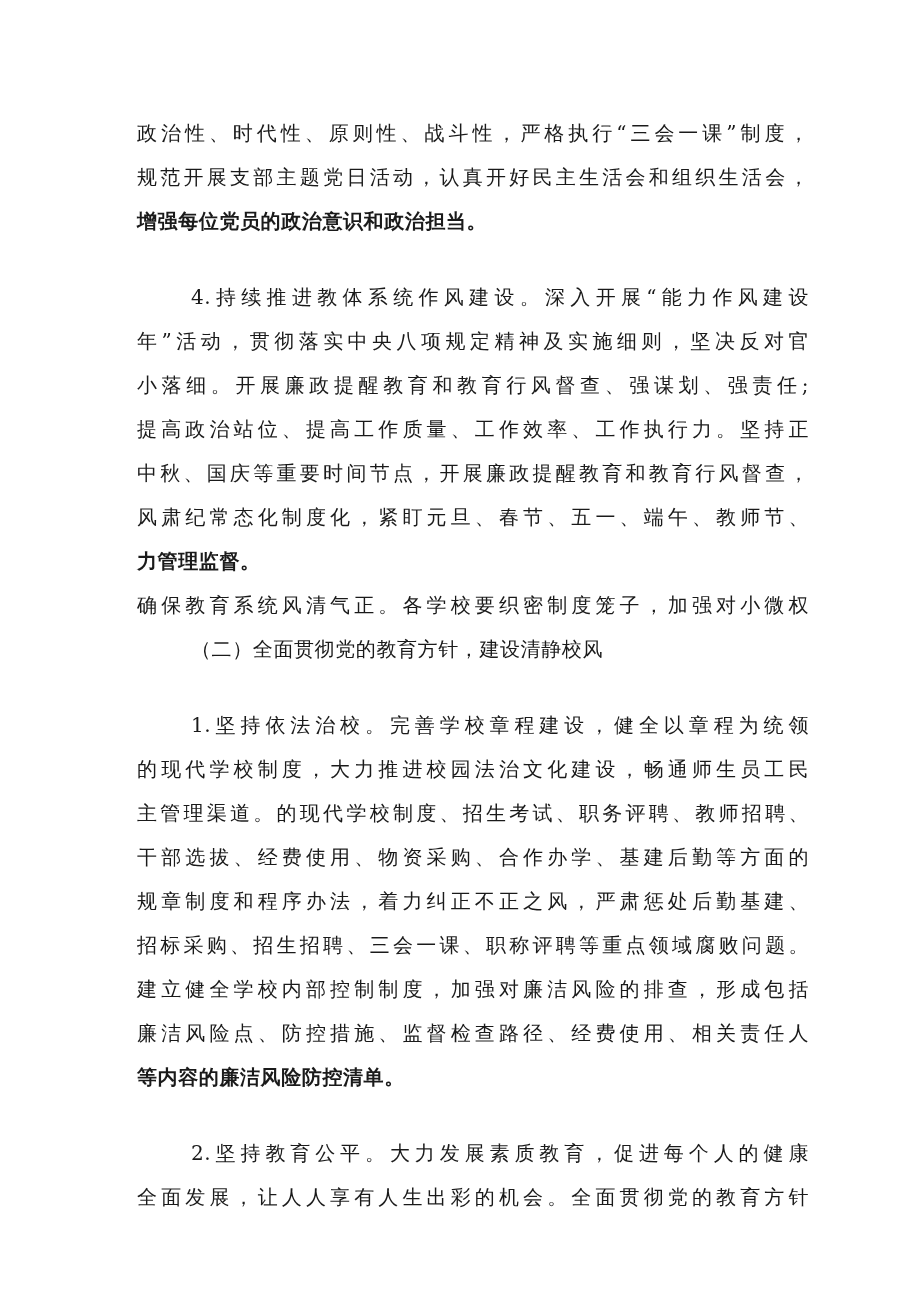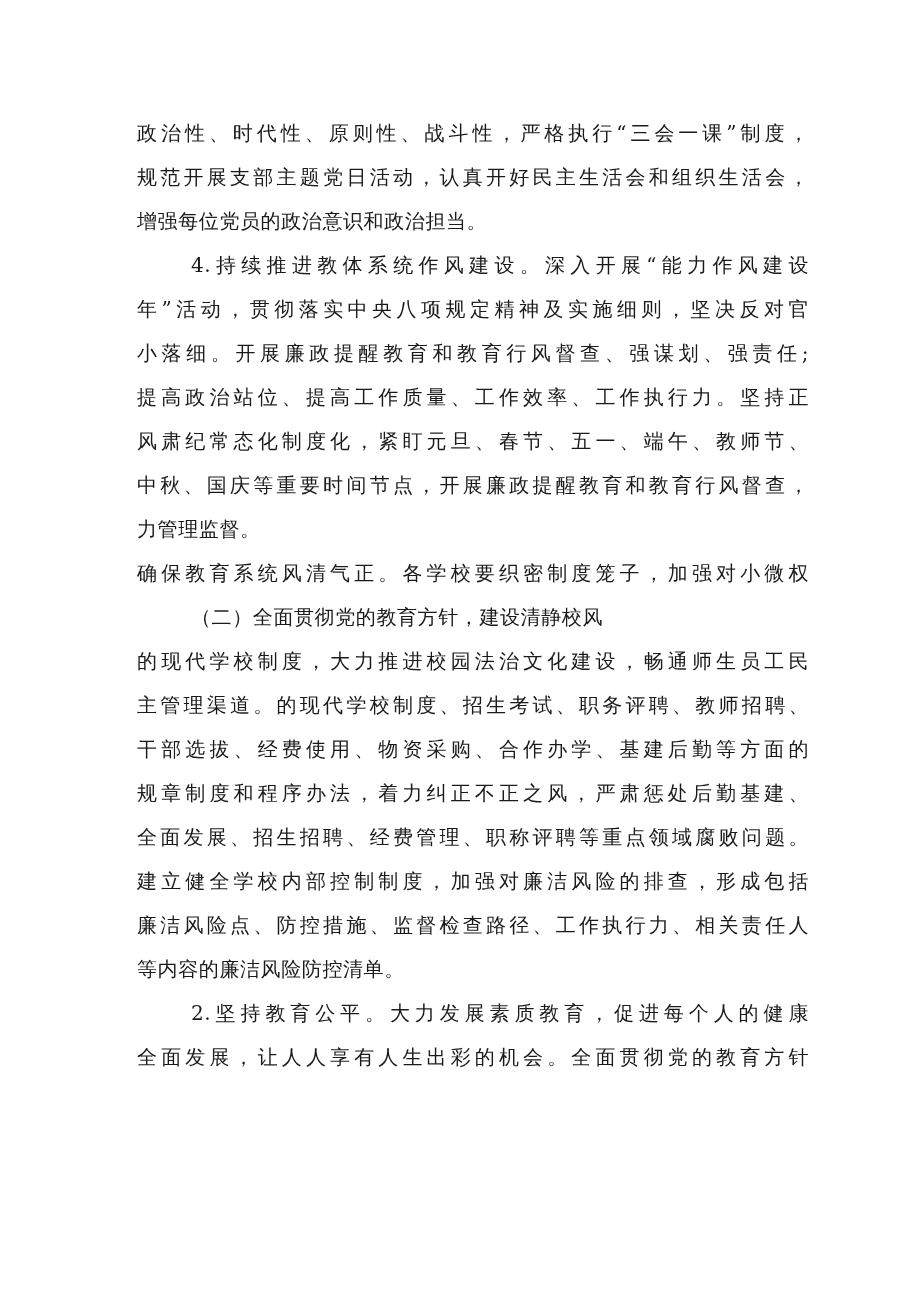--- a/index.html
+++ b/index.html
@@ -7,58 +7,59 @@
   .page {
     position: absolute; left: 137px; top: 111px; width: 672px;
     font-family: "DejaVu Serif", "Liberation Serif", serif;
     font-size: 20px; color: #1a1a1a;
   }
   .line {
     height: 44px; line-height: 44px; white-space: nowrap;
     text-align: justify; text-align-last: justify;
     letter-spacing: 0.6px;
   }
-  .line.last { text-align-last: left; }
-  .line.indent { padding-left: 54px; }
+  .line.last { text-align-last: left; font-weight: bold; }
+  .line.indent { padding-left: 54px; margin-top: 32px; }
   .line.heading { padding-left: 54px; text-align-last: left; }
 </style>
 </head>
 <body>
 
 <div class="page">
 
   <div>
     <div class="line">政治性、时代性、原则性、战斗性，严格执行“三会一课”制度，</div>
     <div class="line">规范开展支部主题党日活动，认真开好民主生活会和组织生活会，</div>
     <div class="line last">增强每位党员的政治意识和政治担当。</div>
   </div>
 
   <div>
     <div class="line indent">4.持续推进教体系统作风建设。深入开展“能力作风建设</div>
     <div class="line">年”活动，贯彻落实中央八项规定精神及实施细则，坚决反对官</div>
     <div class="line">小落细。开展廉政提醒教育和教育行风督查、强谋划、强责任;</div>
     <div class="line">提高政治站位、提高工作质量、工作效率、工作执行力。坚持正</div>
+    <div class="line">中秋、国庆等重要时间节点，开展廉政提醒教育和教育行风督查，</div>
     <div class="line">风肃纪常态化制度化，紧盯元旦、春节、五一、端午、教师节、</div>
-    <div class="line">中秋、国庆等重要时间节点，开展廉政提醒教育和教育行风督查，</div>
     <div class="line last">力管理监督。</div>
     <div class="line">确保教育系统风清气正。各学校要织密制度笼子，加强对小微权</div>
   </div>
 
   <div>
     <div class="line heading">（二）全面贯彻党的教育方针，建设清静校风</div>
   </div>
 
   <div>
+    <div class="line indent">1.坚持依法治校。完善学校章程建设，健全以章程为统领</div>
     <div class="line">的现代学校制度，大力推进校园法治文化建设，畅通师生员工民</div>
     <div class="line">主管理渠道。的现代学校制度、招生考试、职务评聘、教师招聘、</div>
     <div class="line">干部选拔、经费使用、物资采购、合作办学、基建后勤等方面的</div>
     <div class="line">规章制度和程序办法，着力纠正不正之风，严肃惩处后勤基建、</div>
-    <div class="line">全面发展、招生招聘、经费管理、职称评聘等重点领域腐败问题。</div>
+    <div class="line">招标采购、招生招聘、三会一课、职称评聘等重点领域腐败问题。</div>
     <div class="line">建立健全学校内部控制制度，加强对廉洁风险的排查，形成包括</div>
-    <div class="line">廉洁风险点、防控措施、监督检查路径、工作执行力、相关责任人</div>
+    <div class="line">廉洁风险点、防控措施、监督检查路径、经费使用、相关责任人</div>
     <div class="line last">等内容的廉洁风险防控清单。</div>
   </div>
 
   <div>
     <div class="line indent">2.坚持教育公平。大力发展素质教育，促进每个人的健康</div>
     <div class="line">全面发展，让人人享有人生出彩的机会。全面贯彻党的教育方针</div>
   </div>
 </div>
 
 </body></html>

